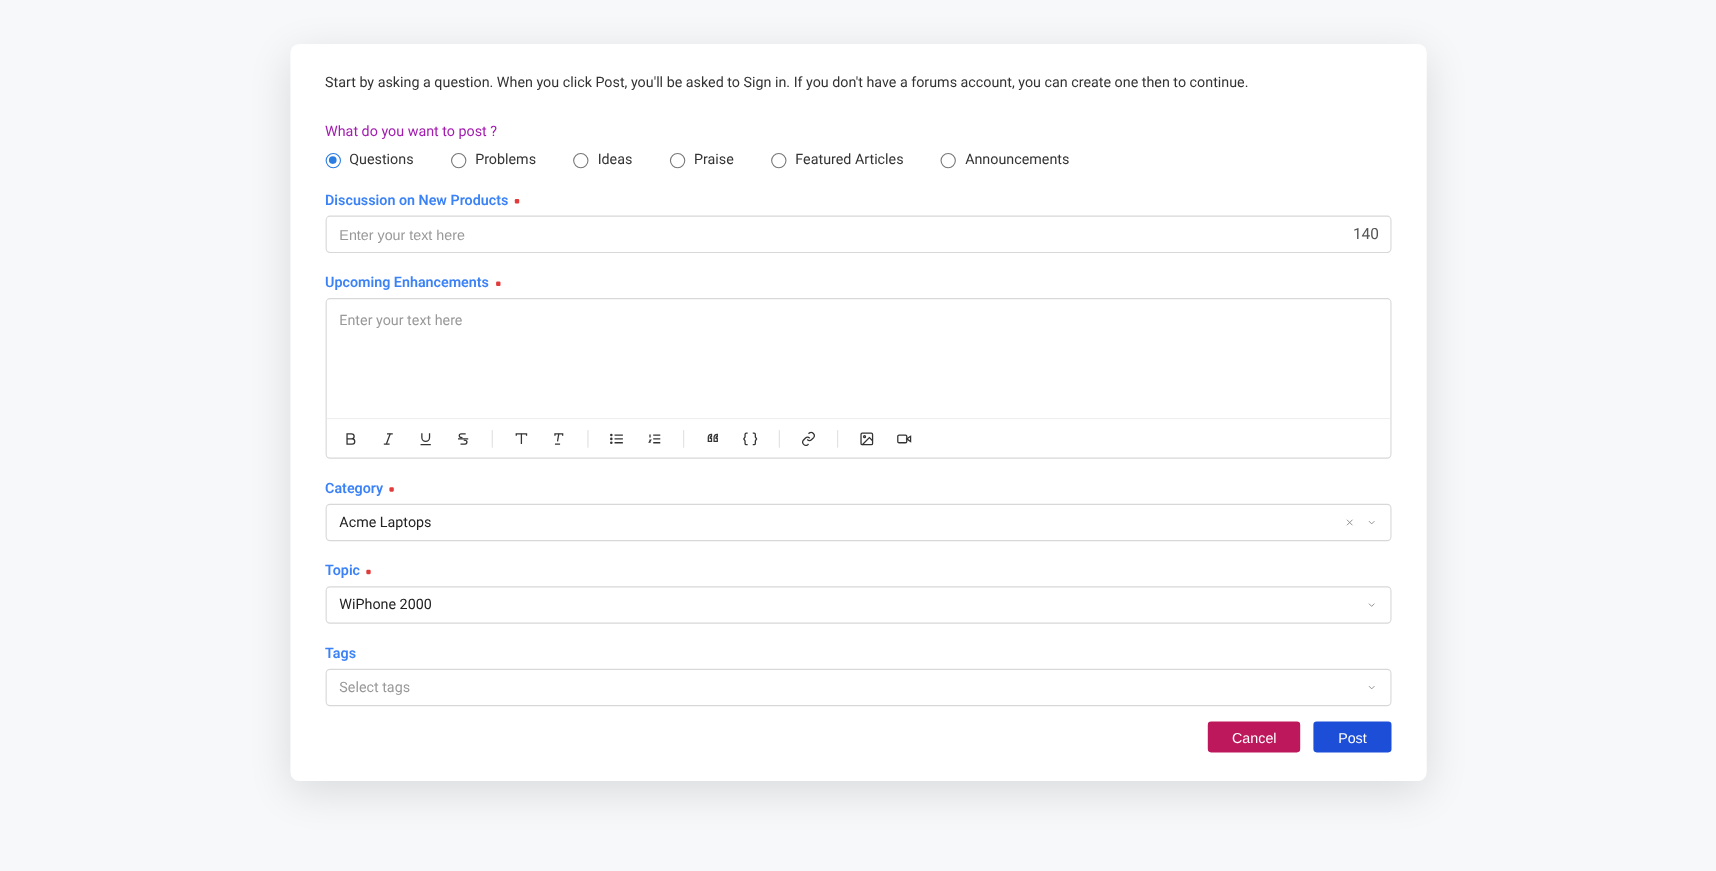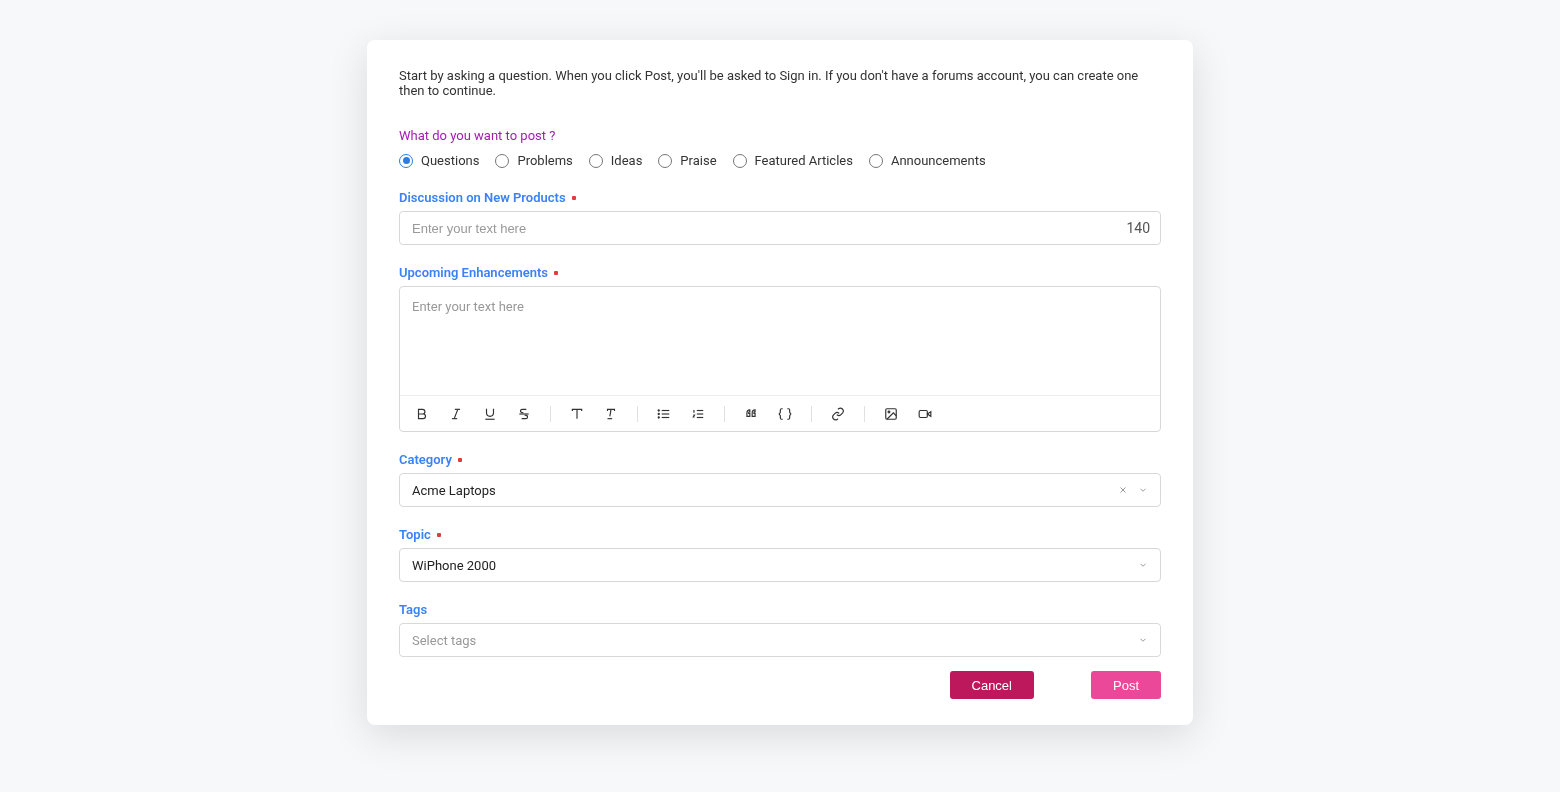--- a/index.html
+++ b/index.html
@@ -7,40 +7,40 @@
     background: #f7f8fa;
     font-family: -apple-system, BlinkMacSystemFont, "Segoe UI", Roboto, Arial, sans-serif;
     width: 1560px;
     height: 792px;
     display: flex;
     align-items: flex-start;
     justify-content: center;
     padding-top: 40px;
   }
   .card {
-    width: 826px;
+    width: 1033px;
     background: #fff;
     border-radius: 8px;
     box-shadow: 0 10px 40px rgba(0,0,0,0.12);
     padding: 28px 32px 26px 32px;
     color: #222;
   }
   .intro {
     font-size: 13px;
     color: #333;
     margin-bottom: 30px;
   }
   .prompt {
     font-size: 13px;
     color: #a21caf;
     margin-bottom: 10px;
   }
   .radio-row {
     display: flex;
-    gap: 16px;
+    gap: 34px;
     margin-bottom: 22px;
   }
   .radio-opt {
     display: flex;
     align-items: center;
     gap: 8px;
     font-size: 13px;
     color: #333;
     cursor: pointer;
   }
@@ -173,21 +173,21 @@
     padding: 0 22px;
     border-radius: 3px;
     font-size: 13px;
     border: none;
     cursor: pointer;
     display: flex;
     align-items: center;
     justify-content: center;
   }
   .btn-cancel { background: #be185d; color: #fff; }
-  .btn-post { background: #ec4899; color: #fff; margin-left: 45px; }
+  .btn-post { background: #1d4ed8; color: #fff; }
 </style>
 </head>
 <body>
 
 <div class="card">
 
   <div class="intro">Start by asking a question. When you click Post, you'll be asked to Sign in. If you don't have a forums account, you can create one then to continue.</div>
 
   <div class="prompt">What do you want to post ?</div>
 

